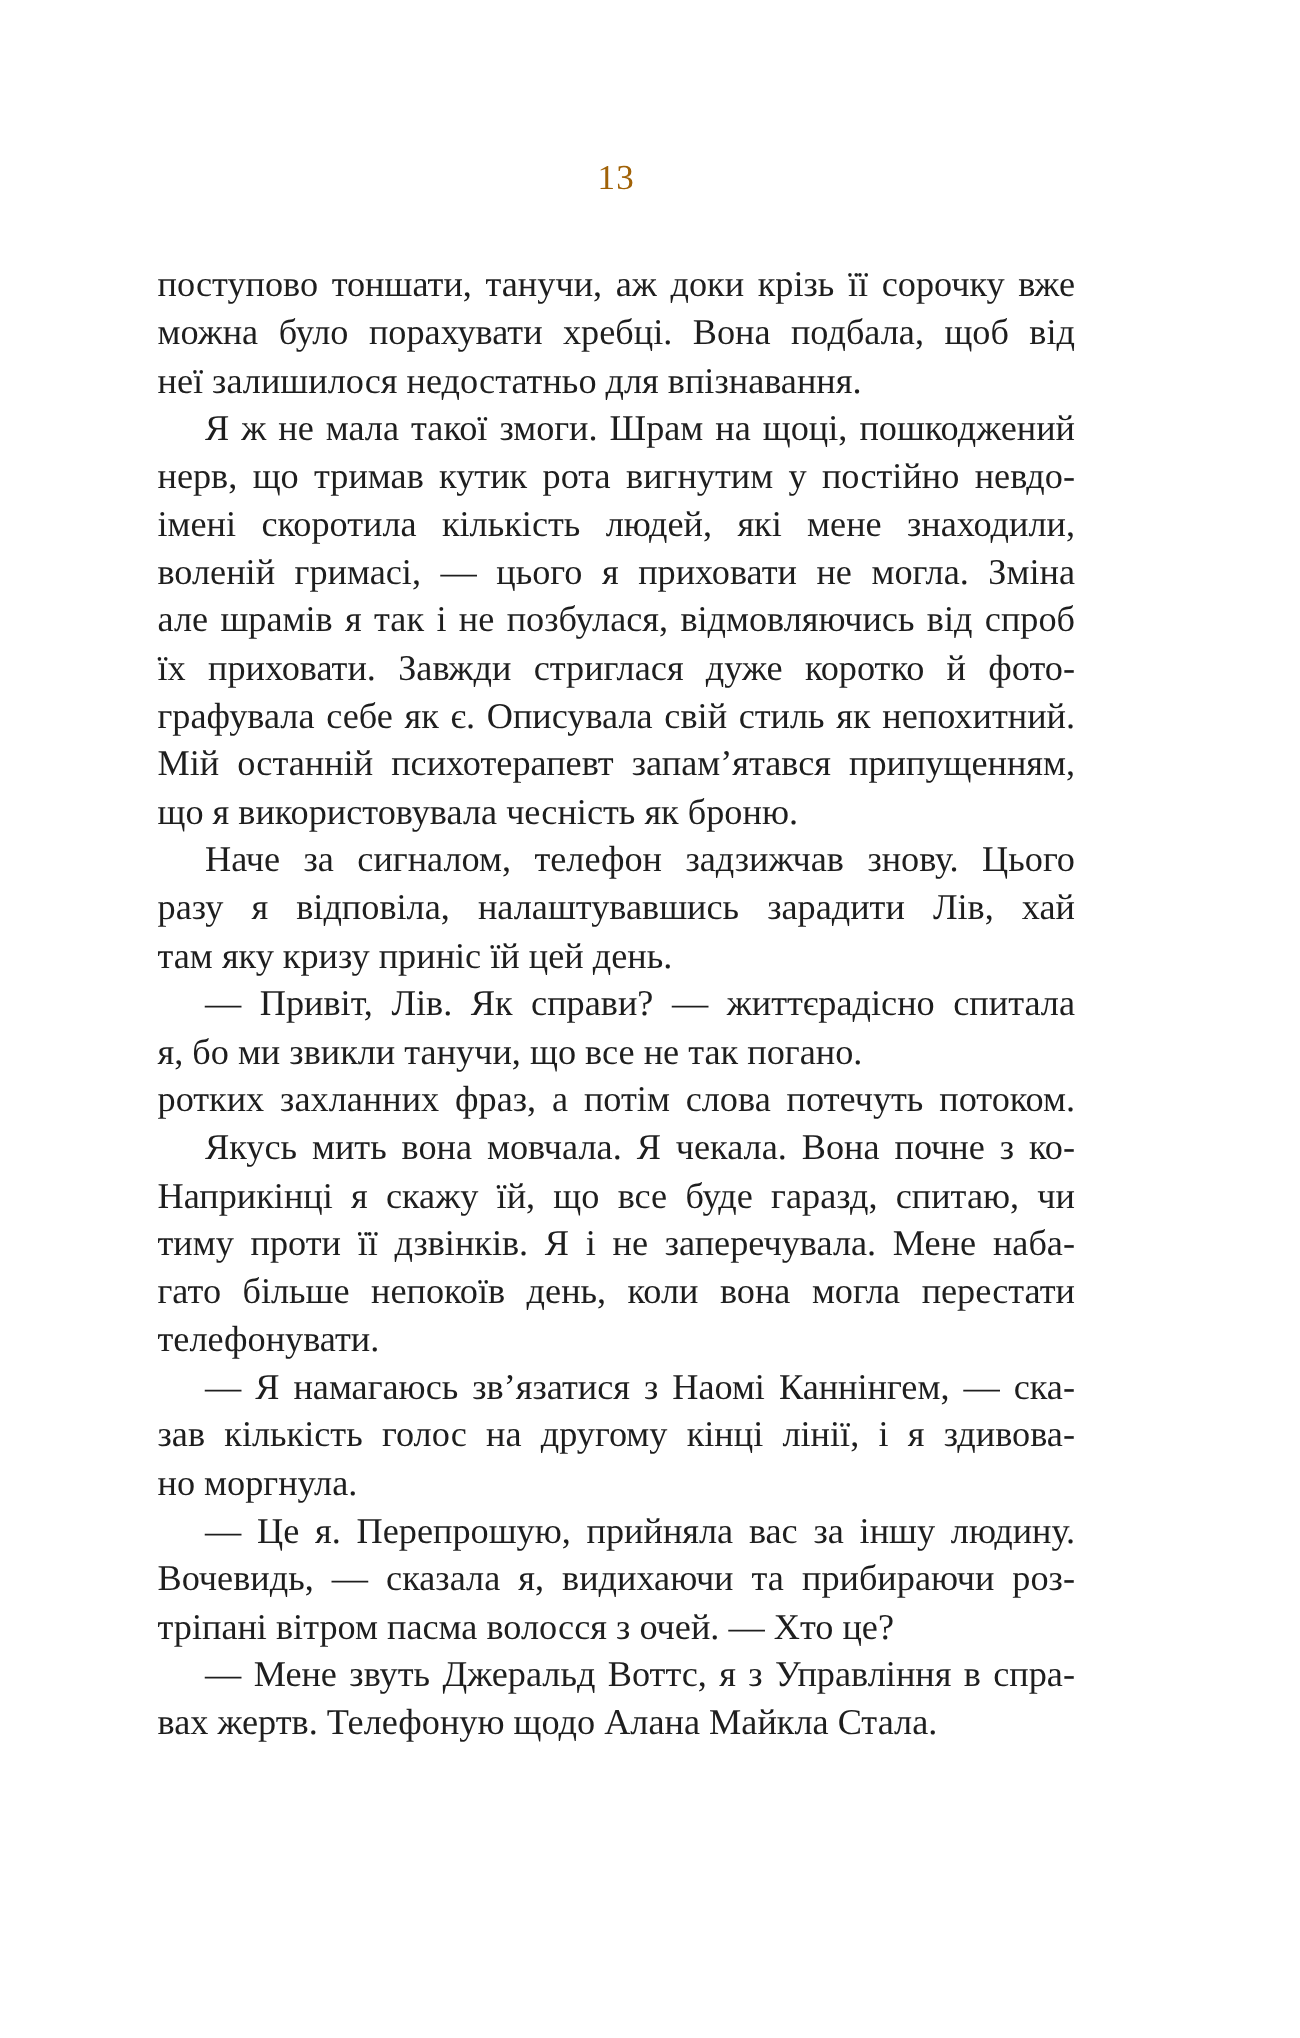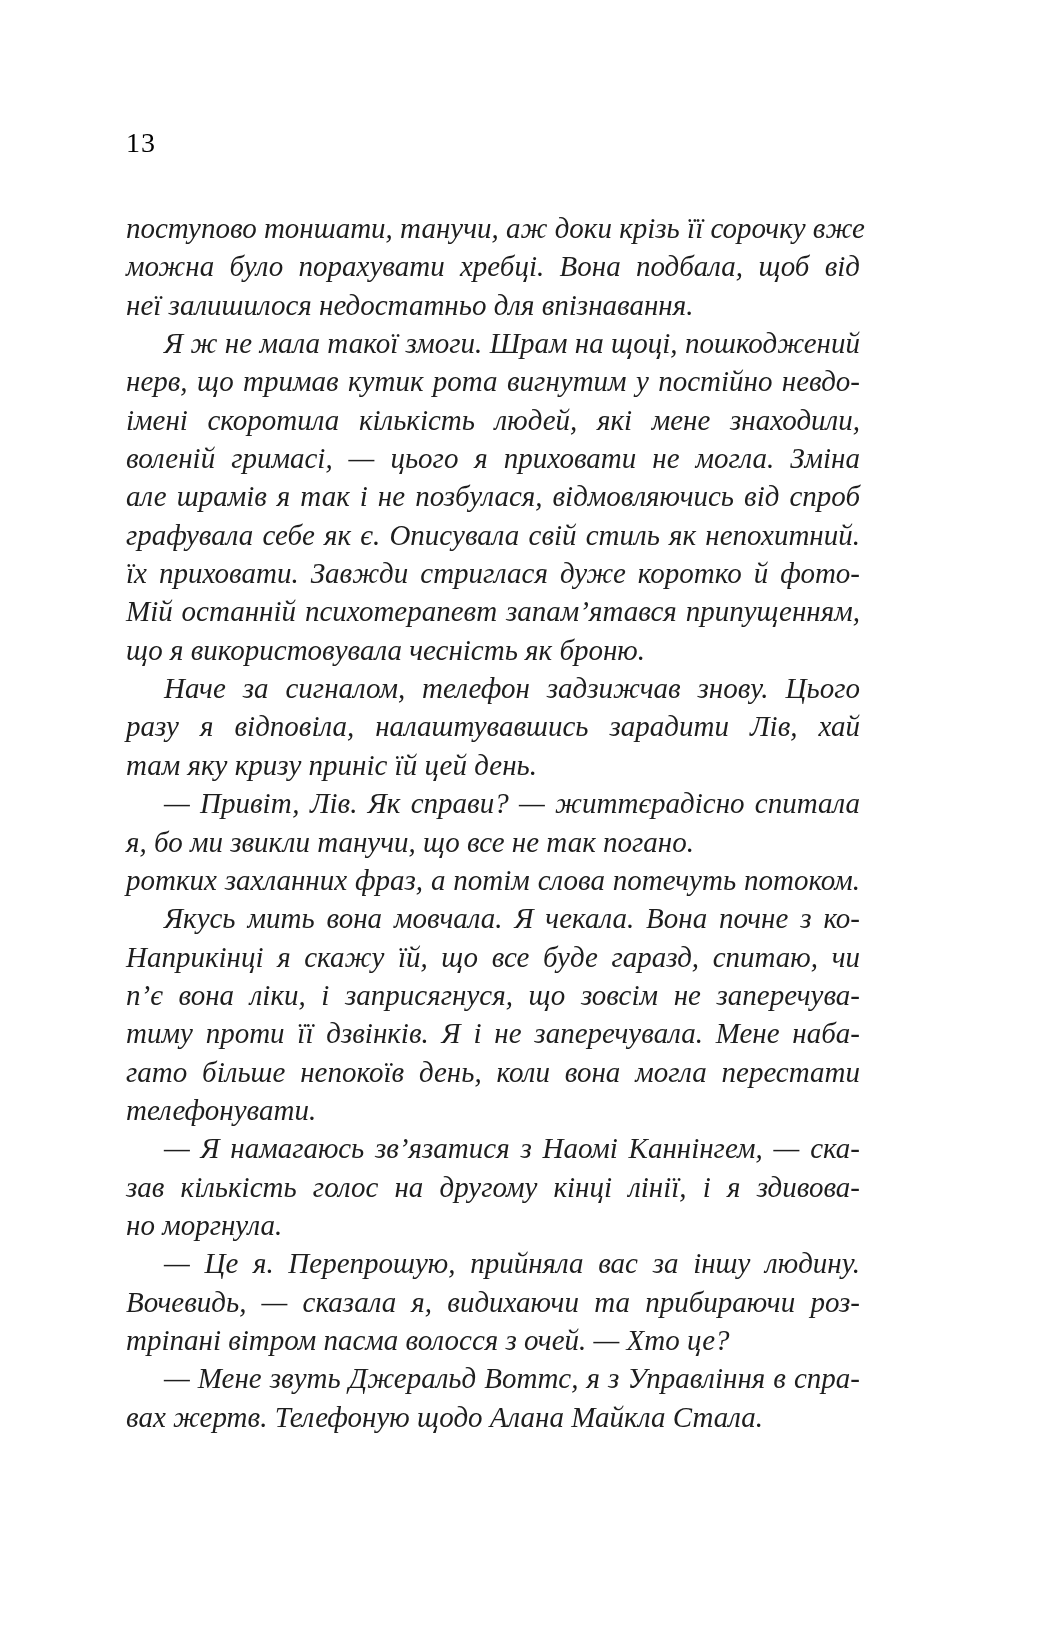--- a/index.html
+++ b/index.html
@@ -18,45 +18,44 @@
   .page {
     position: absolute;
     inset: 0;
     background: #ffffff;
   }
   .page-number {
     position: absolute;
     top: 128px;
     left: 126px;
     width: 734px;
-    text-align: left;
+    text-align: center;
     font-size: 28px;
     line-height: 30px;
     letter-spacing: 1px;
-    color: #000000;
+    color: #a16207;
   }
   .text-block {
     position: absolute;
     top: 209px;
     left: 126px;
     width: 734px;
     font-size: 29px;
     line-height: 38.35px;
   }
   .para {
     margin: 0;
     padding: 0;
   }
   .line {
     text-align: justify;
     text-align-last: justify;
     white-space: nowrap;
     overflow: visible;
     hyphens: none;
-    font-style: italic;
   }
   .line.last {
     text-align-last: left;
     white-space: normal;
   }
   .line.indent {
     padding-left: 38px;
   }
 </style>
 </head>
@@ -69,39 +68,38 @@
         <div class="line">поступово тоншати, танучи, аж доки крізь її сорочку вже</div>
         <div class="line">можна було порахувати хребці. Вона подбала, щоб від</div>
         <div class="line last">неї залишилося недостатньо для впізнавання.</div>
       </div>
       <div class="para">
         <div class="line indent">Я ж не мала такої змоги. Шрам на щоці, пошкоджений</div>
         <div class="line">нерв, що тримав кутик рота вигнутим у постійно невдо-</div>
         <div class="line">імені скоротила кількість людей, які мене знаходили,</div>
         <div class="line">воленій гримасі, — цього я приховати не могла. Зміна</div>
         <div class="line">але шрамів я так і не позбулася, відмовляючись від спроб</div>
+        <div class="line">їх приховати. Завжди стриглася дуже коротко й фото-</div>
         <div class="line">графувала себе як є. Описувала свій стиль як непохитний.</div>
-        <div class="line">їх приховати. Завжди стриглася дуже коротко й фото-</div>
         <div class="line">Мій останній психотерапевт запам’ятався припущенням,</div>
         <div class="line last">що я використовувала чесність як броню.</div>
       </div>
       <div class="para">
         <div class="line indent">Наче за сигналом, телефон задзижчав знову. Цього</div>
         <div class="line">разу я відповіла, налаштувавшись зарадити Лів, хай</div>
         <div class="line last">там яку кризу приніс їй цей день.</div>
       </div>
       <div class="para">
         <div class="line indent">— Привіт, Лів. Як справи? — життєрадісно спитала</div>
         <div class="line last">я, бо ми звикли танучи, що все не так погано.</div>
       </div>
       <div class="para">
         <div class="line">ротких захланних фраз, а потім слова потечуть потоком.</div>
         <div class="line indent">Якусь мить вона мовчала. Я чекала. Вона почне з ко-</div>
         <div class="line">Наприкінці я скажу їй, що все буде гаразд, спитаю, чи</div>
-        <div class="line">п’є вона ліки, і заприсягнуся, що зовсім не заперечува-</div>
         <div class="line">тиму проти її дзвінків. Я і не заперечувала. Мене наба-</div>
         <div class="line">гато більше непокоїв день, коли вона могла перестати</div>
         <div class="line last">телефонувати.</div>
       </div>
       <div class="para">
         <div class="line indent">— Я намагаюсь зв’язатися з Наомі Каннінгем, — ска-</div>
         <div class="line">зав кількість голос на другому кінці лінії, і я здивова-</div>
         <div class="line last">но моргнула.</div>
       </div>
       <div class="para">

